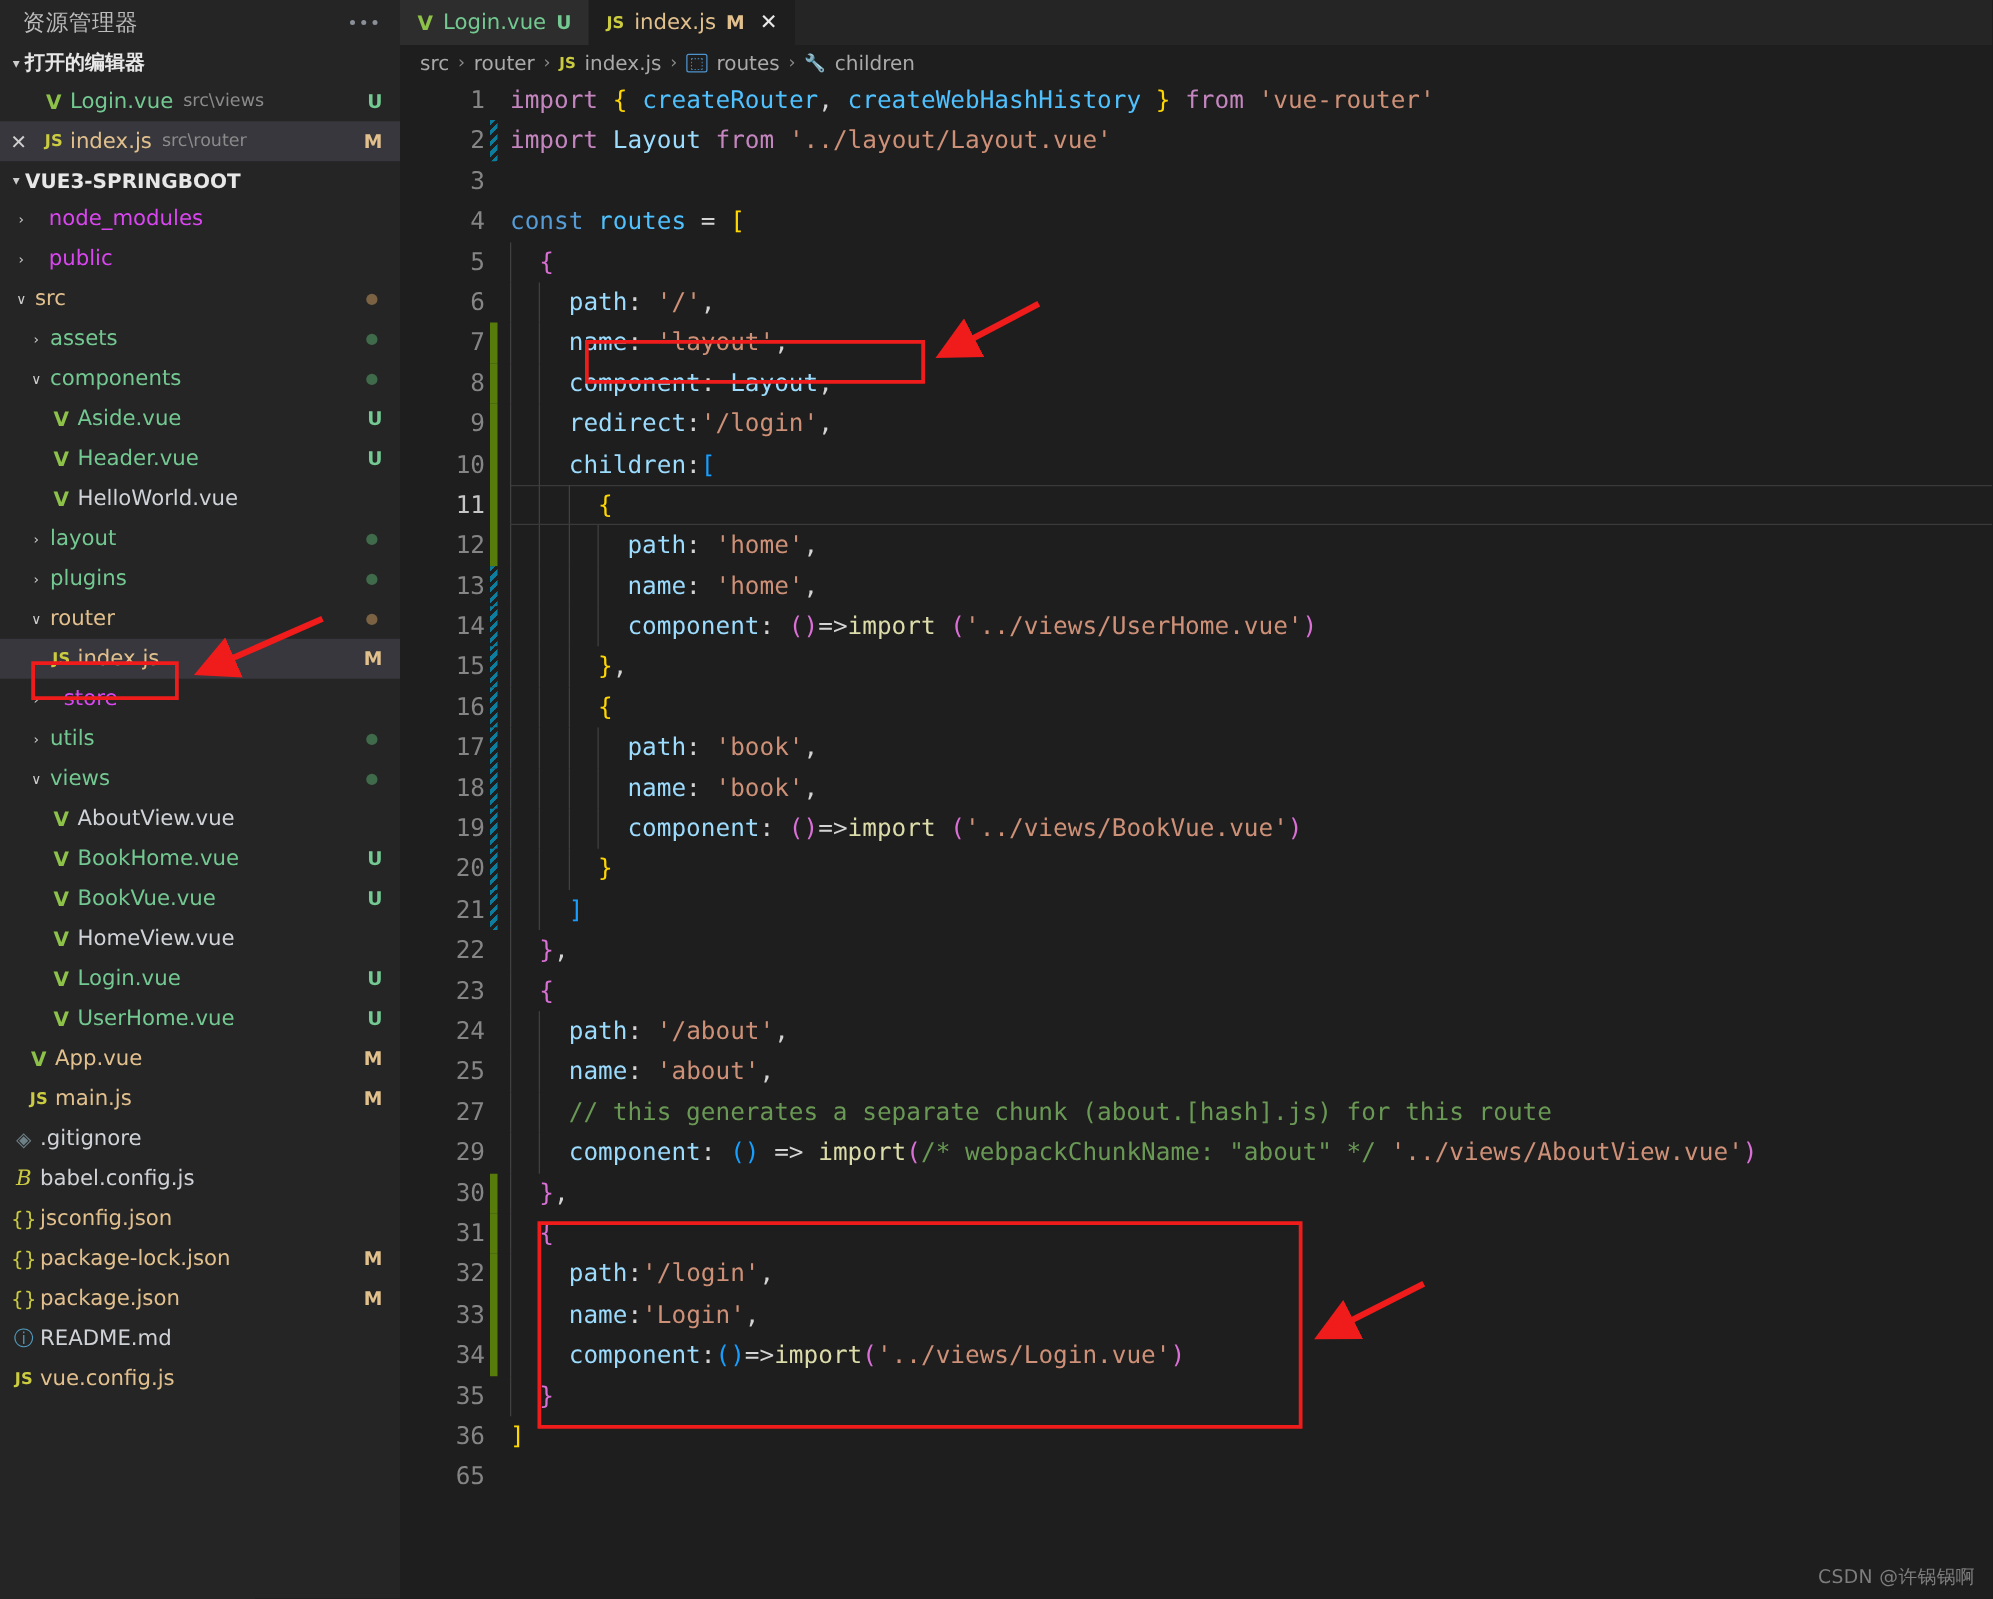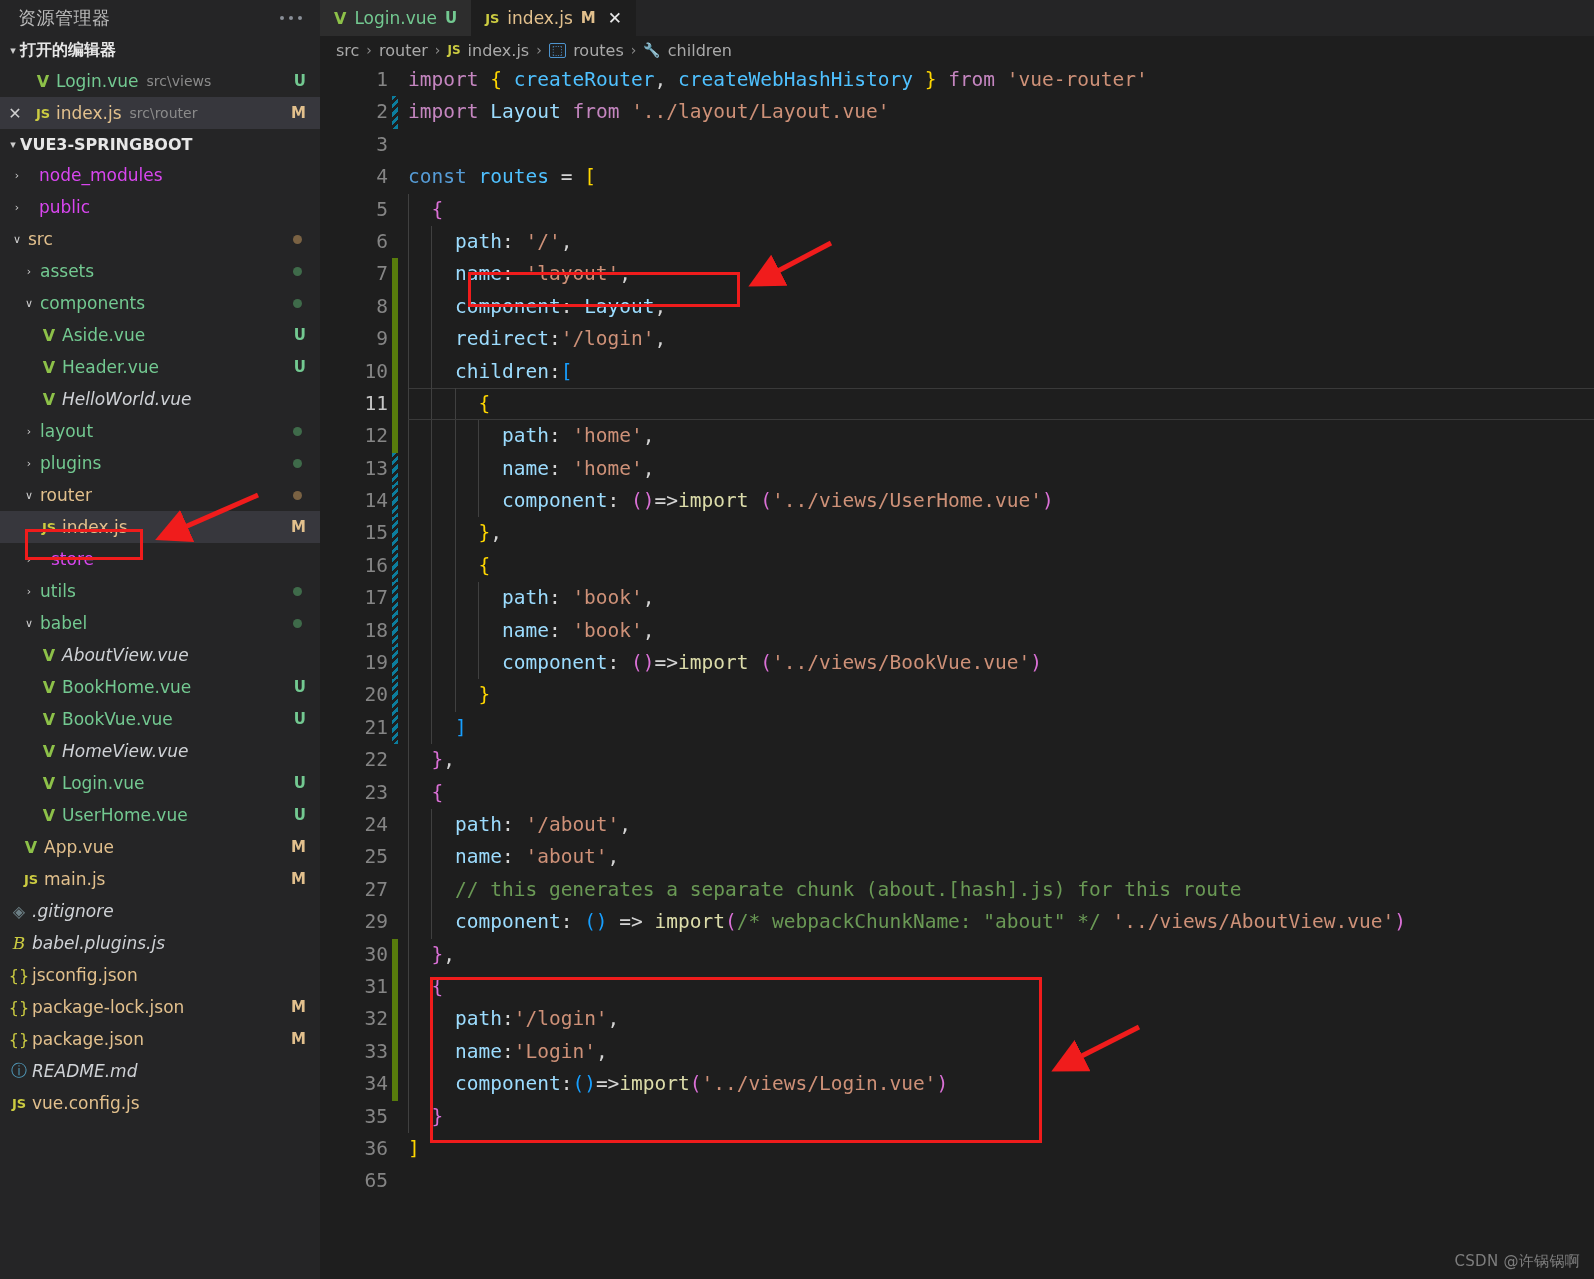--- a/index.html
+++ b/index.html
@@ -63,21 +63,21 @@
   .dot { position:absolute; right: 18px; width: 9px; height: 9px; border-radius: 50%; }
   .dot.green { background: #3f6b4a; }
   .dot.brown { background: #7a6243; }
 
   .tw-chev { width: 22px; flex: 0 0 22px; text-align: center; color: #cfcfcf; font-size: 11px; }
   .ind0 { padding-left: 6px; }
   .ind1 { padding-left: 18px; }
   .ind2 { padding-left: 36px; }
   .name-vue { color: #73c991; }
   .name-js  { color: #e2c08d; }
-  .name-plain { color: #cfd2d6; font-style: italic; }
+  .name-plain { color: #cfd2d6; }
   .name-folder-green { color: #73c991; }
   .name-folder-brown { color: #e2c08d; }
   .name-folder-plain { color: #d946ef; margin-left: 11px; }
   .proj-name { color: #e7e7e7; }
 
   
   .sb-redbox {
     position: absolute; border: 3px solid #f01c1c;
     pointer-events: none;
   }
@@ -269,21 +269,21 @@
           <span class="tw-chev">›</span>
           <span class="fname name-folder-plain">store</span>
         </div>
         <div class="row ind1">
           <span class="tw-chev">›</span>
           <span class="fname name-folder-green">utils</span>
           <span class="dot green"></span>
         </div>
         <div class="row ind1">
           <span class="tw-chev">∨</span>
-          <span class="fname name-folder-green">babel</span>
+          <span class="fname name-folder-green">views</span>
           <span class="dot green"></span>
         </div>
         <div class="row ind2">
           <span class="icon-vue">V</span>
           <span class="fname name-plain">AboutView.vue</span>
         </div>
         <div class="row ind2">
           <span class="icon-vue">V</span>
           <span class="fname name-vue">BookHome.vue</span>
           <span class="badge U">U</span>
@@ -316,21 +316,21 @@
           <span class="icon-js">JS</span>
           <span class="fname name-js">main.js</span>
           <span class="badge M">M</span>
         </div>
         <div class="row ind0">
           <span class="icon-git">◈</span>
           <span class="fname name-plain">.gitignore</span>
         </div>
         <div class="row ind0">
           <span class="icon-babel">B</span>
-          <span class="fname name-plain">babel.plugins.js</span>
+          <span class="fname name-plain">babel.config.js</span>
         </div>
         <div class="row ind0">
           <span class="icon-json">{}</span>
           <span class="fname name-js">jsconfig.json</span>
         </div>
         <div class="row ind0">
           <span class="icon-json">{}</span>
           <span class="fname name-js">package-lock.json</span>
           <span class="badge M">M</span>
         </div>

